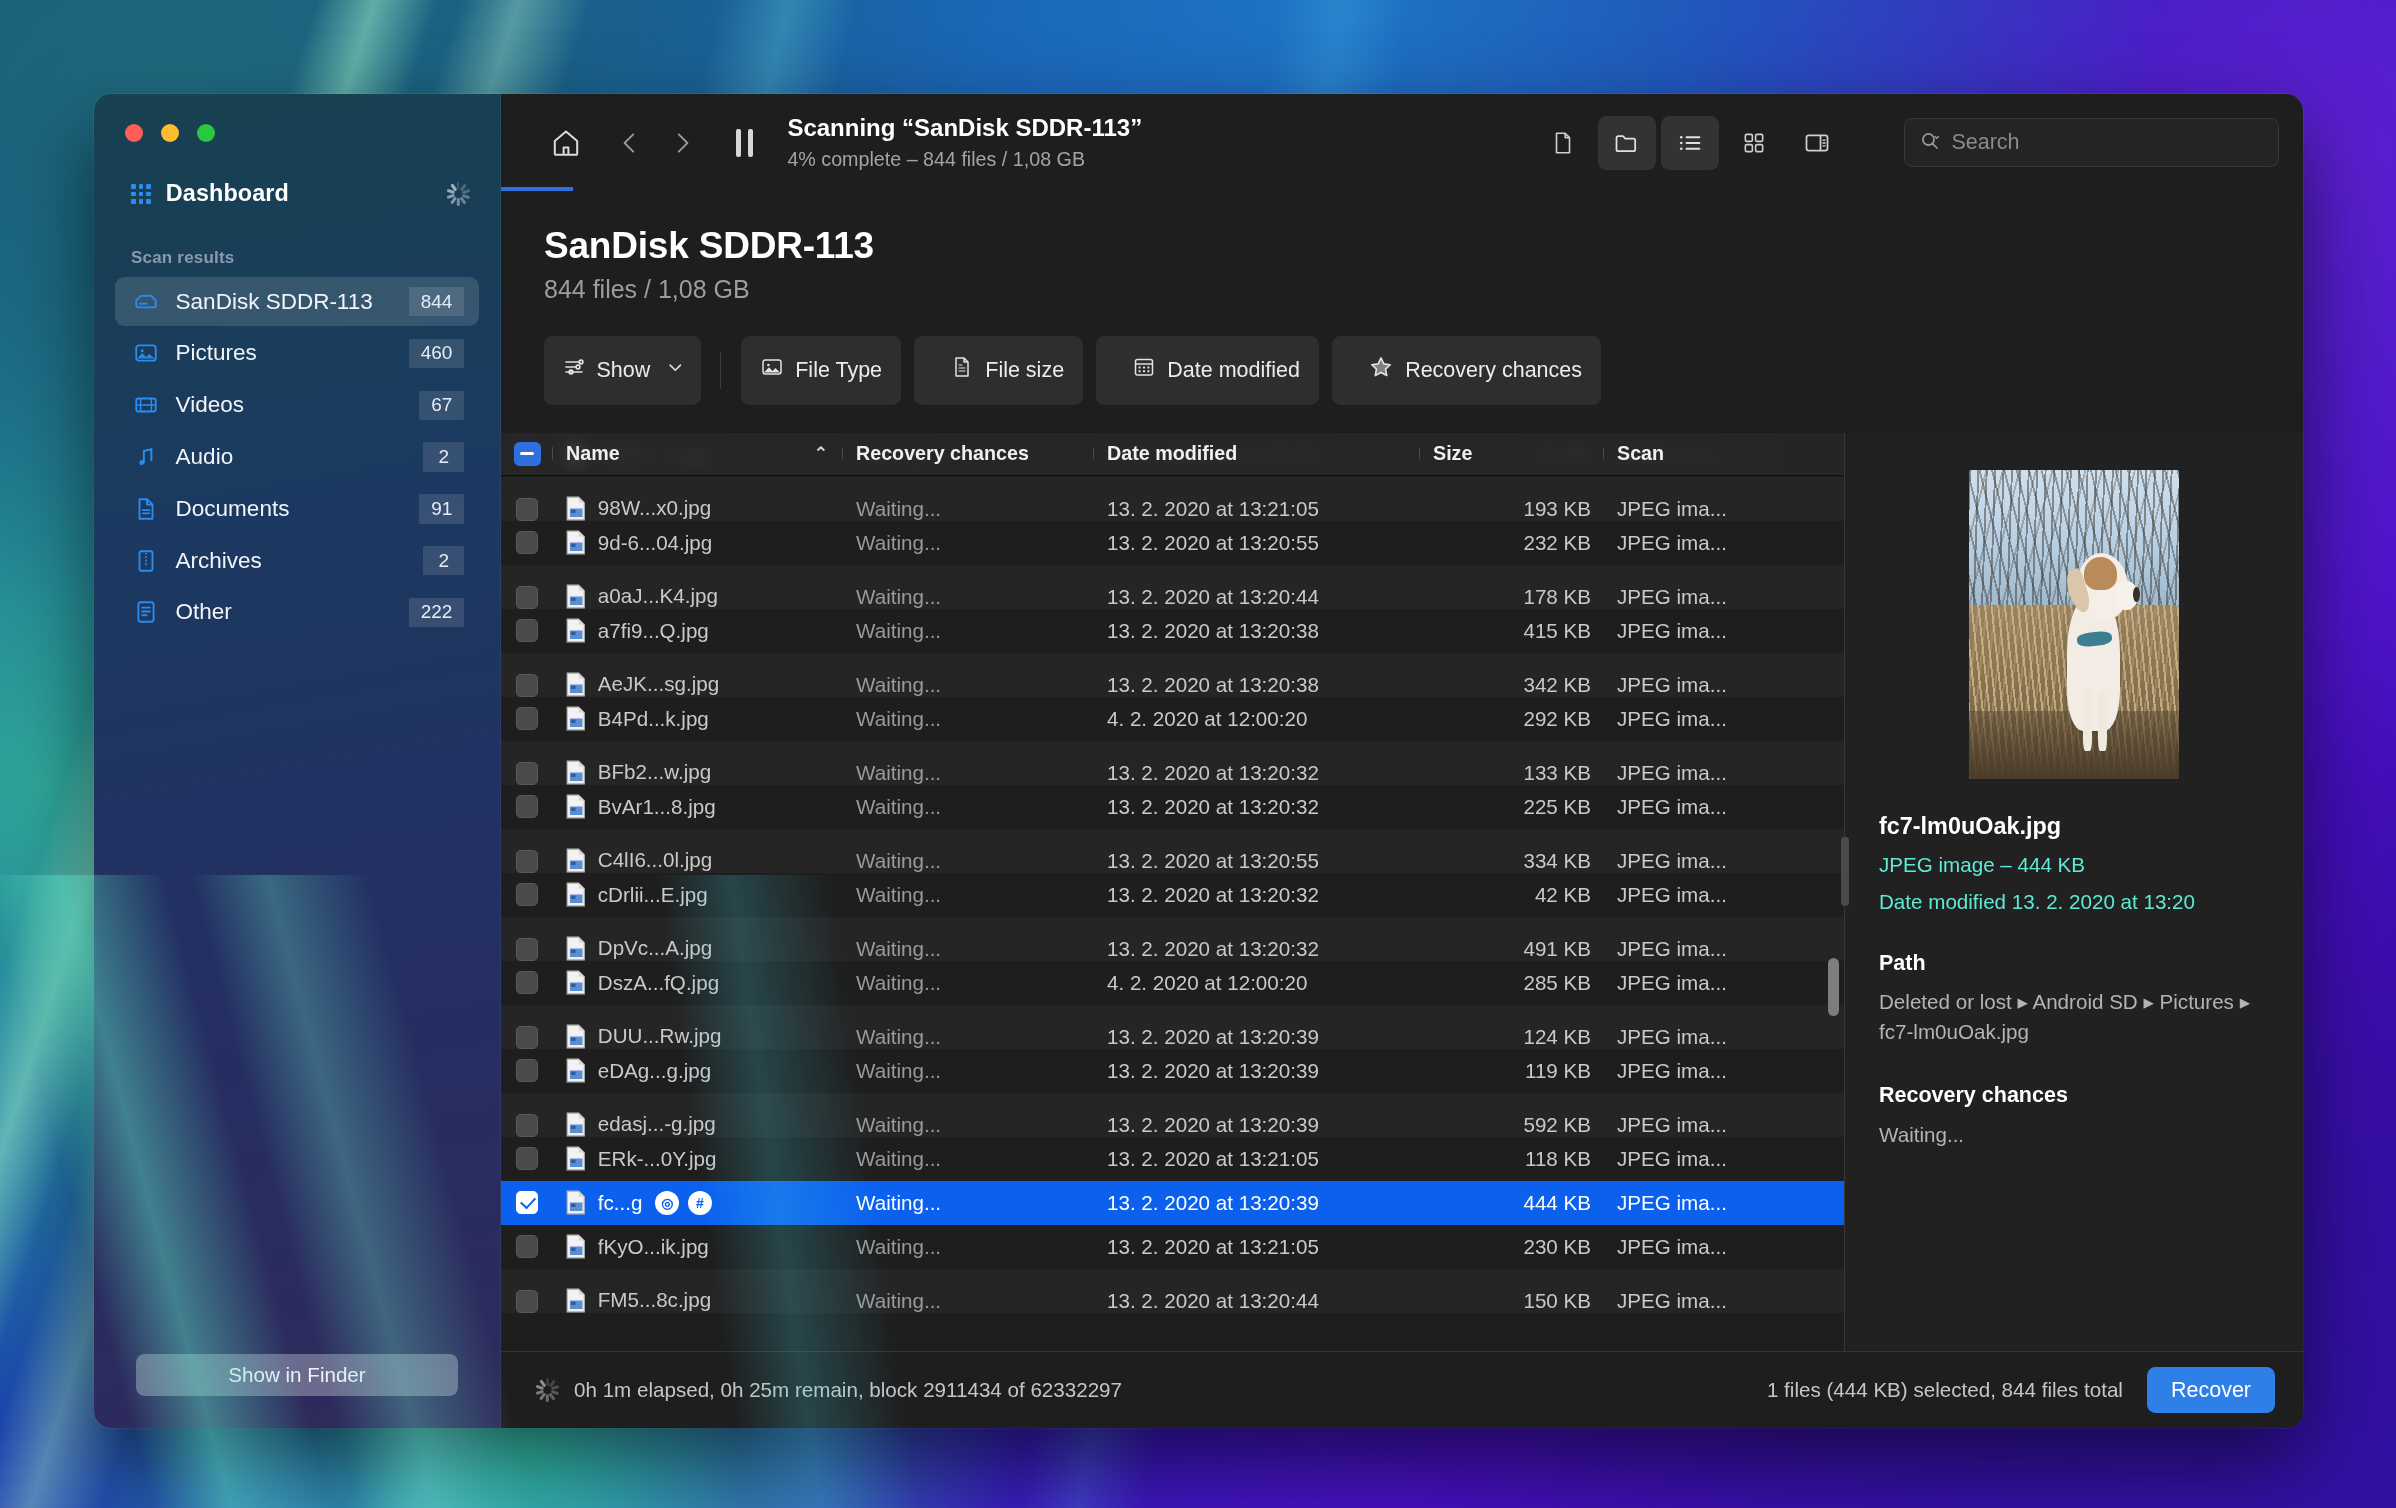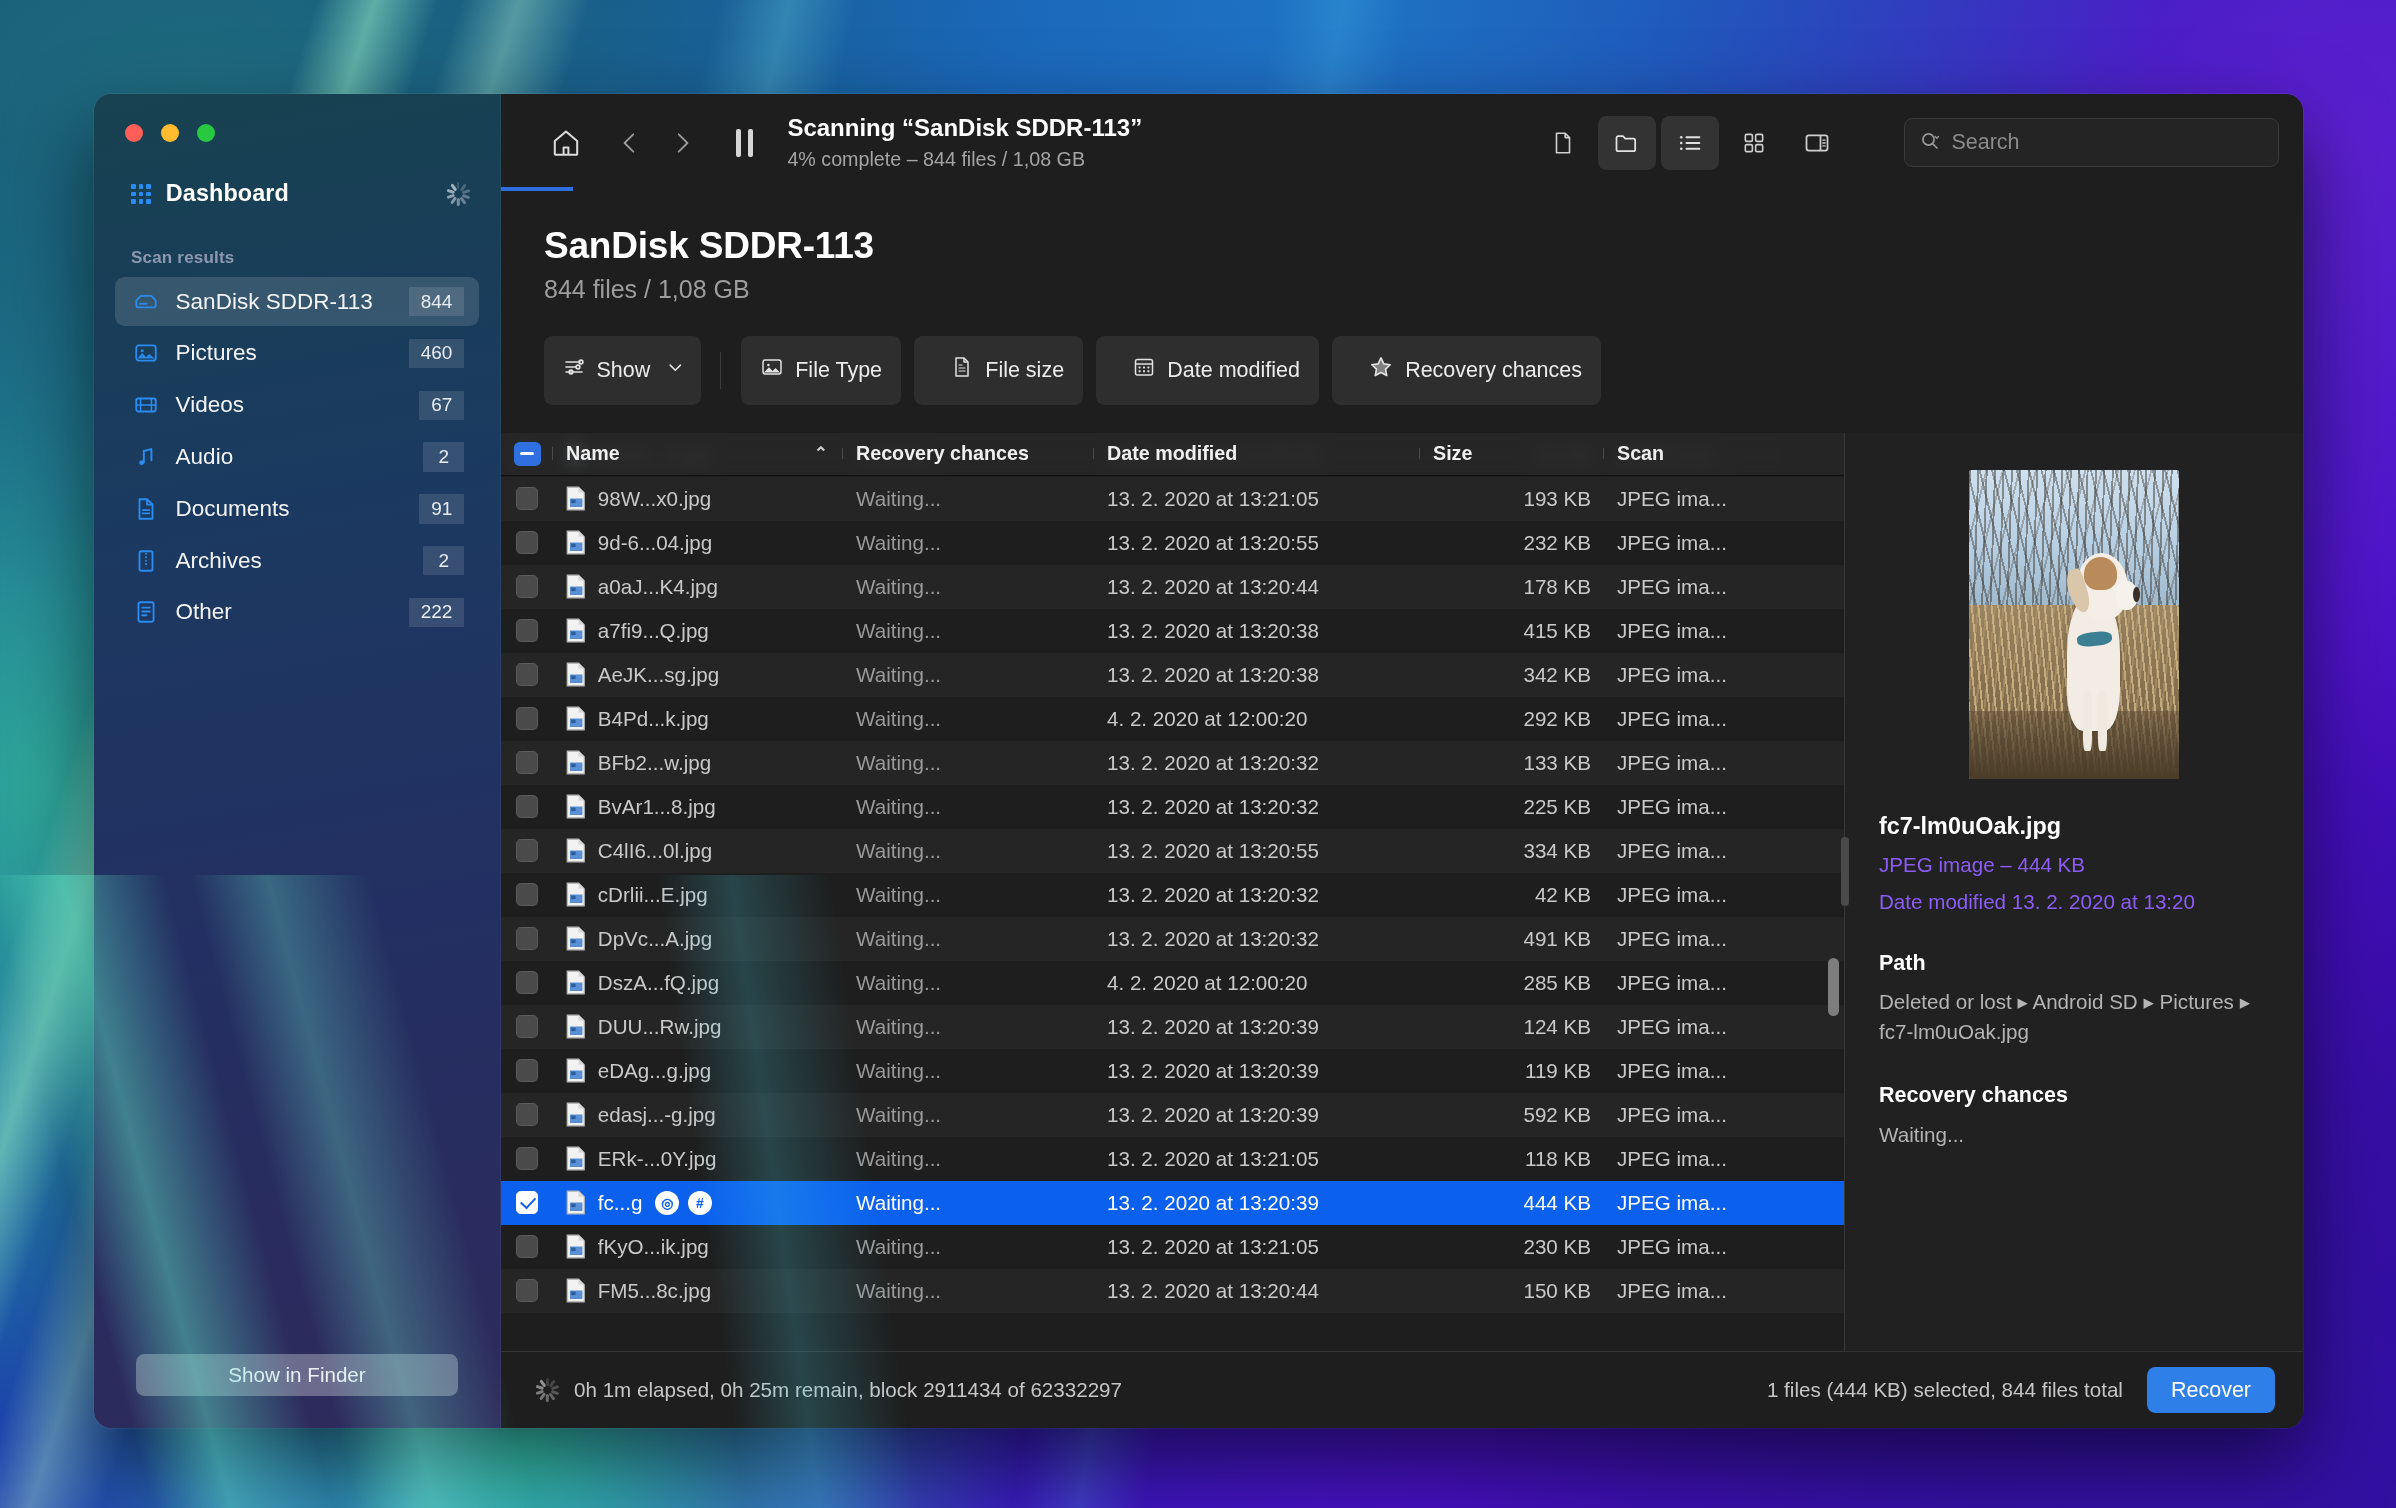--- a/index.html
+++ b/index.html
@@ -189,21 +189,21 @@
     width: 27px; height: 24px; border-radius: 5.6px; background: #2f6fe0;
     display: flex; align-items: center; justify-content: center;
   }
   .hdr-chk::after { content: ""; width: 14px; height: 2.8px; background: #fff; border-radius: 1.9px; }
 
   .rows { position: absolute; inset: 0; overflow: hidden; }
   .row {
     height: 44px; display: flex; align-items: center;
     color: #c9c9c9; font-size: 20.6px;
   }
-  .row.odd  { background: #252525; }
+  .row.odd  { background: #252525; align-items: flex-end; }
   .row.even { background: #1e1e1e; }
   .row.sel  { background: #0b61ee; color: #ffffff; }
   .row.sel .cell { color: #ffffff; }
   .row.sel .cell-rec { color: #ffffff; }
   .cell { white-space: nowrap; overflow: hidden; }
   .cell-rec  { color: #9a9a9a; }
   .cell-size { text-align: right; padding-right: 13px; padding-left: 0; }
   .rowchk {
     width: 22.5px; height: 22.5px; border-radius: 4.7px;
     background: #4a4a4a; border: 0.9px solid #5a5a5a;
@@ -270,21 +270,21 @@
   .ph-dog .nose { position:absolute; left: 95%; top: 17%; width: 9%; height: 8%;
     background: #3b2f28; border-radius: 50%; }
   .ph-dog .collar { position:absolute; left: 20%; top: 40%; width: 46%; height: 7%;
     background: #3d7f92; border-radius: 40%; transform: rotate(-6deg); }
   .ph-dog .leg { position:absolute; bottom: 0; width: 13%; height: 30%;
     background: #f0e9e0; border-radius: 22%; }
   .ph-dog .leg.l { left: 28%; }
   .ph-dog .leg.r { left: 48%; }
 
   .pv-name { color: #ffffff; font-size: 23.4px; font-weight: 700; margin-top: 34px; }
-  .pv-line { color: #8b5cf6; font-size: 20.6px; margin-top: 13px; }
+  .pv-line { color: #5eead4; font-size: 20.6px; margin-top: 13px; }
   .pv-h { color: #ffffff; font-size: 21.5px; font-weight: 700; margin-top: 37px; }
   .pv-body { color: #b4b4b4; font-size: 20.6px; margin-top: 11.2px; line-height: 1.45; word-break: break-word; }
   .pv-handle { position:absolute; left: -3.7px; top: 44%; width: 7.5px; height: 69px; background: #4a4a4a; border-radius: 3.7px; }
 
   
   .statusbar {
     height: 77px; flex: 0 0 77px;
     background: #1e1e1e; border-top: 0.9px solid #343434;
     display: flex; align-items: center; padding: 0 28px 0 34px;
   }

